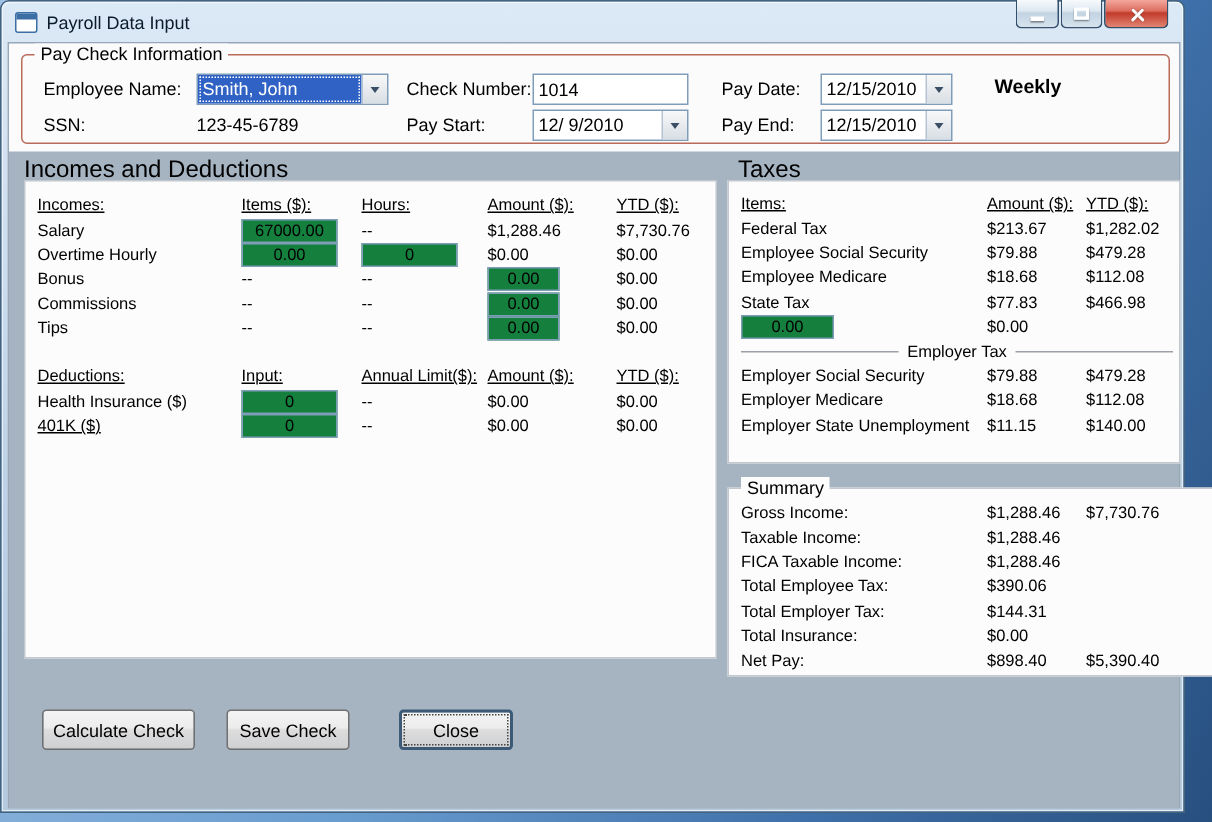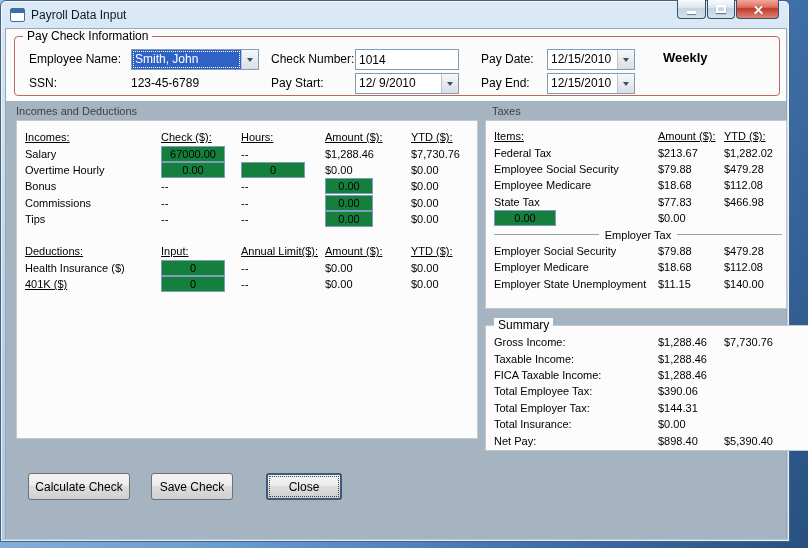--- a/index.html
+++ b/index.html
@@ -43,21 +43,21 @@
   .group-label{position:absolute;top:-8px;left:8px;background:#fbfbfb;padding:0 4px;font-size:12px;white-space:nowrap;}
   
   .combo{position:absolute;height:21px;border:1px solid #7f9db9;background:#fff;display:flex;cursor:default;}
   .combo-val{flex:1;padding:2px 2px 0 3px;font-size:12px;white-space:nowrap;overflow:hidden;}
   .combo-val.selected{background:var(--selection,#2f62c4);color:#fff;outline:1px dotted #fff;outline-offset:-2px;}
   .combo-btn{width:17px;border-left:1px solid #b4c4d4;background:linear-gradient(#f8f8f8,#d8dee4);display:flex;align-items:center;justify-content:center;cursor:pointer;}
   .arrow{width:0;height:0;border-left:3.5px solid transparent;border-right:3.5px solid transparent;border-top:4px solid #3a4f66;}
   .textbox{position:absolute;height:21px;border:1px solid #7f9db9;background:#fff;font-size:12px;padding:0 3px;font-family:inherit;}
   
   .band{position:absolute;left:0;top:72px;width:780px;height:438px;background:var(--band_bg,#a6b4c2);}
-  .band-title{position:absolute;top:4px;color:#404040;font-size:11px;white-space:nowrap;}
+  .band-title{position:absolute;top:4px;color:#000000;font-size:16px;white-space:nowrap;}
   .whitebox{position:absolute;background:#fcfcfc;border:1px solid #c2c8ce;}
   
   .tgrid{position:absolute;left:8px;right:4px;}
   .trow{display:grid;grid-template-columns:var(--cols);align-items:center;height:16.4px;}
   .tcell{font-size:11px;white-space:nowrap;}
   .th{text-decoration:underline;}
   .ulabel{text-decoration:underline;cursor:pointer;}
   .tinput{height:16px;border:1px solid #7f9db9;font-size:11px;padding:0 2px;width:64px;font-family:inherit;background:#15803d;text-align:center;}
   .tdivider{display:flex;align-items:center;width:100%;}
   .tdivider::before,.tdivider::after{content:"";flex:1;border-top:1px solid #9aa0a6;}
@@ -134,21 +134,21 @@
     </div>
 
     <div class="band">
       <span class="band-title" style="left:10px">Incomes and Deductions</span>
       <span class="band-title" style="left:486px">Taxes</span>
 
       <div class="whitebox" style="left:10px;top:19px;width:462px;height:319px">
         <div class="tgrid" style="--cols:136px 80px 84px 86px 1fr; top:8px">
             <div class="trow">
               <span class="tcell th">Incomes:</span>
-              <span class="tcell th">Check ($):</span>
+              <span class="tcell th">Items ($):</span>
               <span class="tcell th">Hours:</span>
               <span class="tcell th">Amount ($):</span>
               <span class="tcell th">YTD ($):</span>
             </div>
             <div class="trow">
               <span class="tcell tlabel">Salary</span>
               <span class="tcell"><input class="tinput" value="67000.00" style=""></span>
               <span class="tcell tval">--</span>
               <span class="tcell tval">$1,288.46</span>
               <span class="tcell tval">$7,730.76</span>

